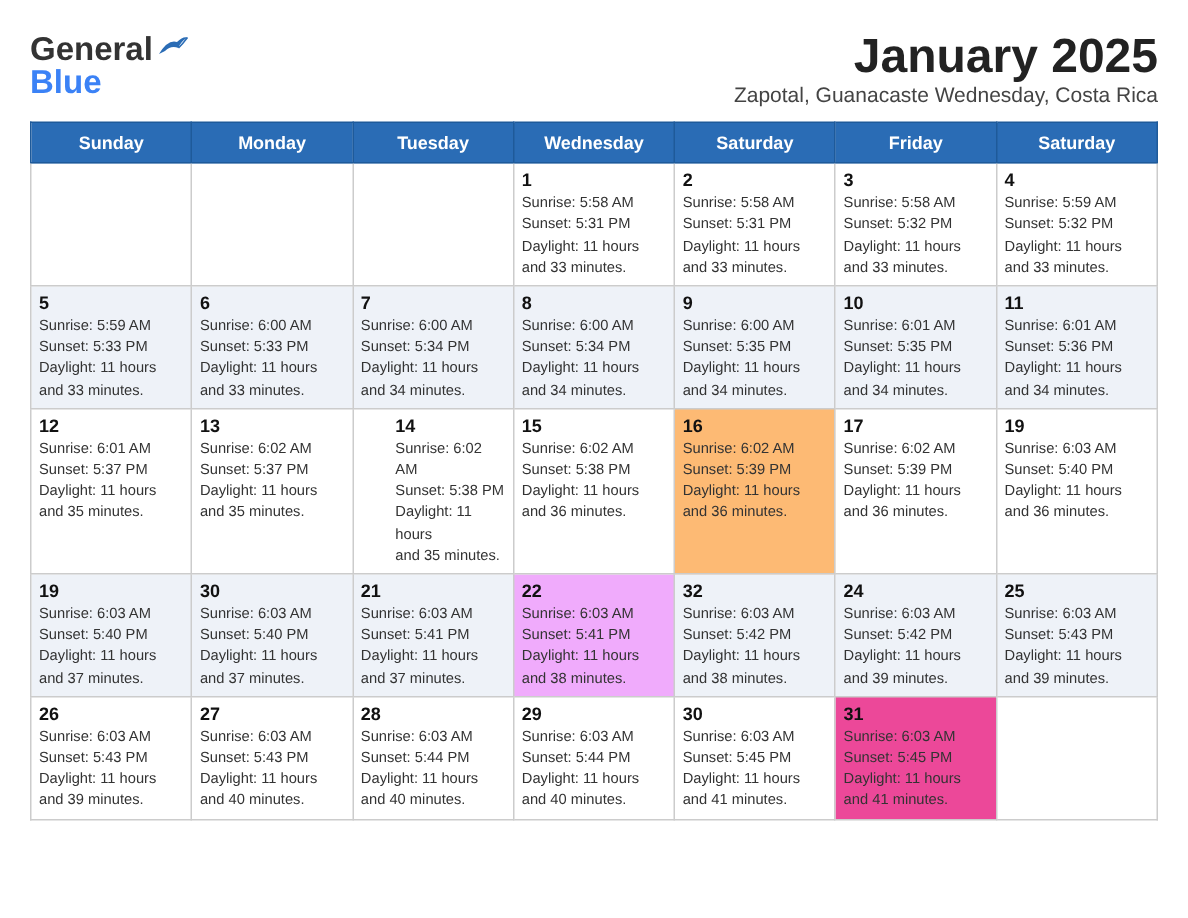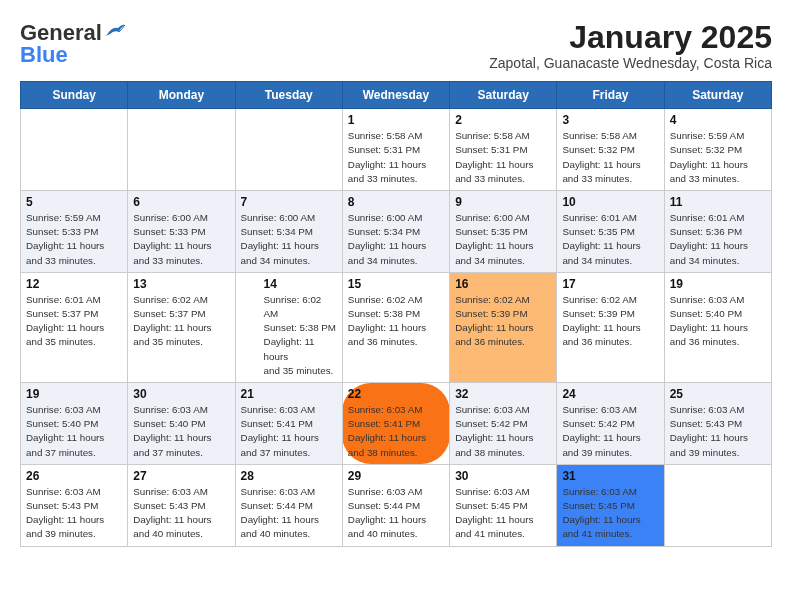--- a/index.html
+++ b/index.html
@@ -194,21 +194,21 @@
           <div class="day-info">Sunrise: 6:03 AM<br>Sunset: 5:40 PM<br>Daylight: 11 hours<br>and 37 minutes.</div>
         </td>
         <td style="background: rgb(238, 242, 248);">
           <div class="day-num">30</div>
           <div class="day-info">Sunrise: 6:03 AM<br>Sunset: 5:40 PM<br>Daylight: 11 hours<br>and 37 minutes.</div>
         </td>
         <td style="background: rgb(238, 242, 248);">
           <div class="day-num">21</div>
           <div class="day-info">Sunrise: 6:03 AM<br>Sunset: 5:41 PM<br>Daylight: 11 hours<br>and 37 minutes.</div>
         </td>
-        <td style="background: #f97316; border-radius: 29px;">
+        <td style="background: #f0abfc;">
           <div class="day-num">22</div>
           <div class="day-info">Sunrise: 6:03 AM<br>Sunset: 5:41 PM<br>Daylight: 11 hours<br>and 38 minutes.</div>
         </td>
         <td style="background: rgb(238, 242, 248);">
           <div class="day-num">32</div>
           <div class="day-info">Sunrise: 6:03 AM<br>Sunset: 5:42 PM<br>Daylight: 11 hours<br>and 38 minutes.</div>
         </td>
         <td style="background: rgb(238, 242, 248);">
           <div class="day-num">24</div>
           <div class="day-info">Sunrise: 6:03 AM<br>Sunset: 5:42 PM<br>Daylight: 11 hours<br>and 39 minutes.</div>
@@ -232,20 +232,20 @@
           <div class="day-info">Sunrise: 6:03 AM<br>Sunset: 5:44 PM<br>Daylight: 11 hours<br>and 40 minutes.</div>
         </td>
         <td style="background: rgb(255, 255, 255);">
           <div class="day-num">29</div>
           <div class="day-info">Sunrise: 6:03 AM<br>Sunset: 5:44 PM<br>Daylight: 11 hours<br>and 40 minutes.</div>
         </td>
         <td style="background: rgb(255, 255, 255);">
           <div class="day-num">30</div>
           <div class="day-info">Sunrise: 6:03 AM<br>Sunset: 5:45 PM<br>Daylight: 11 hours<br>and 41 minutes.</div>
         </td>
-        <td style="background: #3b82f6; margin-top: 40px;">
+        <td style="background: #ec4899; margin-top: 40px;">
           <div class="day-num">31</div>
           <div class="day-info">Sunrise: 6:03 AM<br>Sunset: 5:45 PM<br>Daylight: 11 hours<br>and 41 minutes.</div>
         </td>
         <td style="background: rgb(255, 255, 255);"></td>
       </tr>
     </tbody>
 </table>
 
 </body></html>

